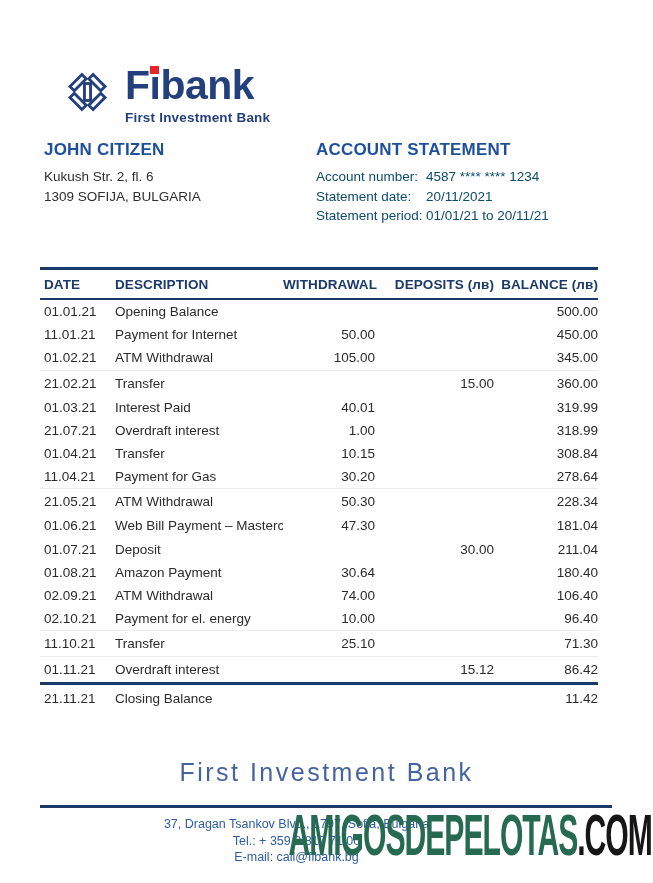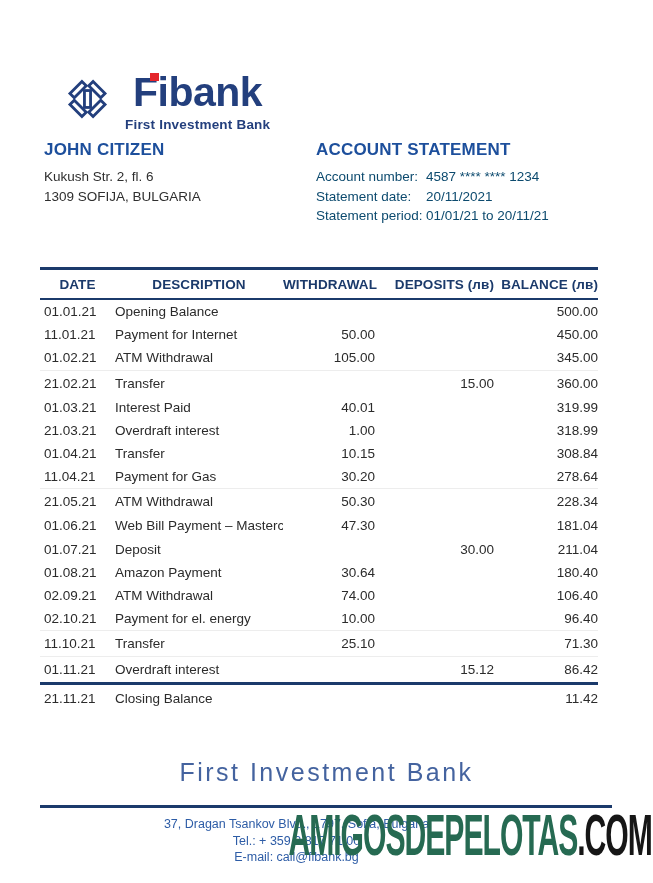--- a/index.html
+++ b/index.html
@@ -13,42 +13,42 @@
     --watermark-green:#266a52;
     --watermark-black:#161616;
   }
   html,body{margin:0;padding:0;background:#fff;}
   .page{
     position:relative;width:653px;height:883px;background:#fff;overflow:hidden;
     font-family:"Liberation Sans",sans-serif;
   }
 
   
-  .brand{position:absolute;top:72px;left:64px;display:flex;align-items:flex-start;gap:14px;text-align:center;}
+  .brand{position:absolute;top:65px;left:64px;display:flex;align-items:flex-start;gap:14px;}
   .logo-mark{color:var(--logo-navy);display:block;}
   .logo-word{position:relative;font-size:41px;font-weight:bold;color:var(--logo-navy);line-height:1;letter-spacing:-0.5px;}
   .logo-idot{position:absolute;left:25px;top:1px;width:9px;height:8px;background:var(--logo-red);}
   .logo-tagline{font-size:13.5px;font-weight:bold;color:var(--logo-navy);margin-top:4px;letter-spacing:0.2px;}
 
   
   .info-row{position:absolute;top:140px;left:44px;right:41px;display:flex;}
   .customer{width:272px;flex:none;}
   .block-title{margin:0 0 7px 0;font-size:17px;font-weight:bold;color:var(--heading-blue);letter-spacing:0.2px;}
   .addr-line{font-size:13.5px;color:#2f2f2f;line-height:19.5px;}
   .statement-meta{flex:1;}
   .meta-line{display:flex;font-size:13.5px;color:#0c4a6e;line-height:19.5px;}
   .meta-label{min-width:110px;flex:none;}
   .meta-value{white-space:nowrap;}
 
   
   .txn-table{position:absolute;top:267px;left:40px;width:558px;border-collapse:collapse;table-layout:fixed;}
   .txn-table th{
     border-top:3.5px solid var(--navy);border-bottom:2.5px solid var(--navy);
     height:28px;font-size:13.5px;font-weight:bold;color:var(--navy);
-    padding:0;text-align:center;white-space:nowrap;letter-spacing:0.1px;
+    padding:0;text-align:left;white-space:nowrap;letter-spacing:0.1px;
   }
   .txn-table td{
     height:23.2px;font-size:13.5px;color:var(--body-text);
     padding:0;white-space:nowrap;overflow:hidden;vertical-align:middle;
   }
   .txn-table .c-date{padding-left:4px;}
   .txn-table .c-desc{padding-left:4px;}
   .txn-table .num{text-align:right;}
   .txn-table th.c-wd{text-align:right;padding-right:18px;}
   .txn-table th.c-dep,.txn-table th.c-bal{text-align:right;}
@@ -164,21 +164,21 @@
           <td class="num">360.00</td>
         </tr>
         <tr>
           <td class="c-date">01.03.21</td>
           <td class="c-desc">Interest Paid</td>
           <td class="num">40.01</td>
           <td class="num"></td>
           <td class="num">319.99</td>
         </tr>
         <tr>
-          <td class="c-date">21.03.21</td>
+          <td class="c-date">21.07.21</td>
           <td class="c-desc">Overdraft interest</td>
           <td class="num">1.00</td>
           <td class="num"></td>
           <td class="num">318.99</td>
         </tr>
         <tr>
           <td class="c-date">01.04.21</td>
           <td class="c-desc">Transfer</td>
           <td class="num">10.15</td>
           <td class="num"></td>

